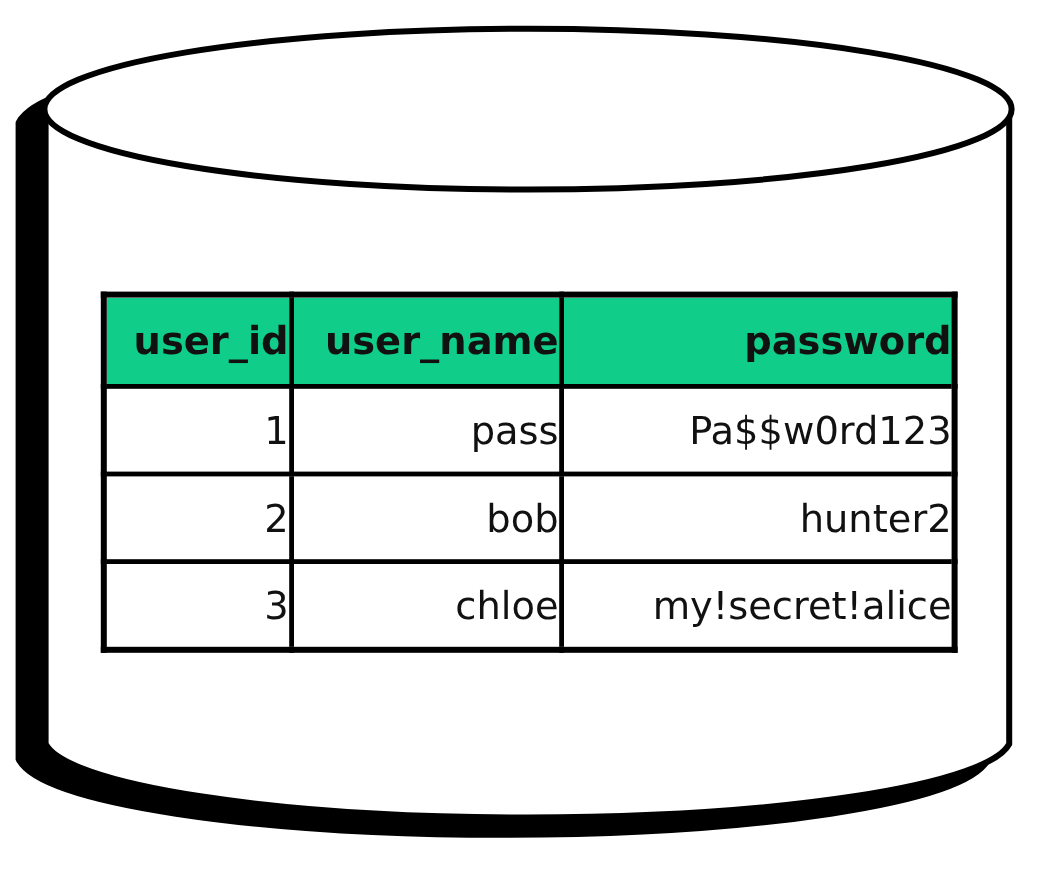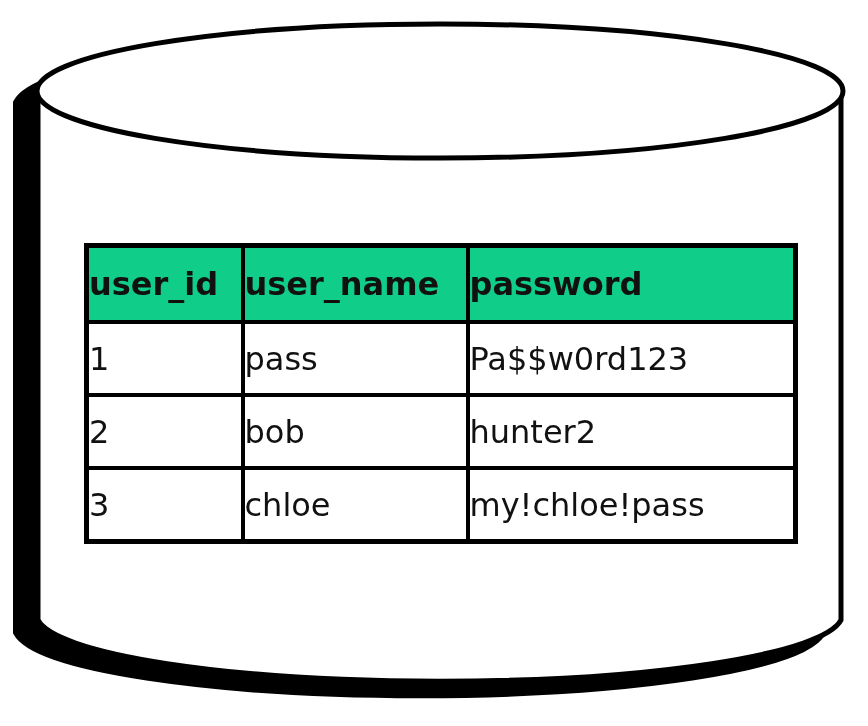--- a/index.html
+++ b/index.html
@@ -31,21 +31,21 @@
     border-collapse: collapse;
     table-layout: fixed;
     background: #ffffff;
     border: 5px solid var(--outline, #000);
     font-family: "DejaVu Sans", sans-serif;
     color: #111111;
   }
   table.users th,
   table.users td {
     border: 4px solid var(--outline, #000);
-    text-align: left;
+    text-align: right;
     vertical-align: middle;
     font-size: 32px;
     font-weight: 500;
     padding: 0;
     overflow: hidden;
     white-space: nowrap;
   }
   table.users th {
     background: var(--header-bg, #10CE8A);
     height: 72px;
@@ -92,18 +92,18 @@
         <td>Pa$$w0rd123</td>
       </tr>
       <tr>
         <td>2</td>
         <td>bob</td>
         <td>hunter2</td>
       </tr>
       <tr>
         <td>3</td>
         <td>chloe</td>
-        <td>my!chloe!pass</td>
+        <td>my!secret!alice</td>
       </tr>
     </tbody>
   </table>
 
 </div>
 
 </body></html>

